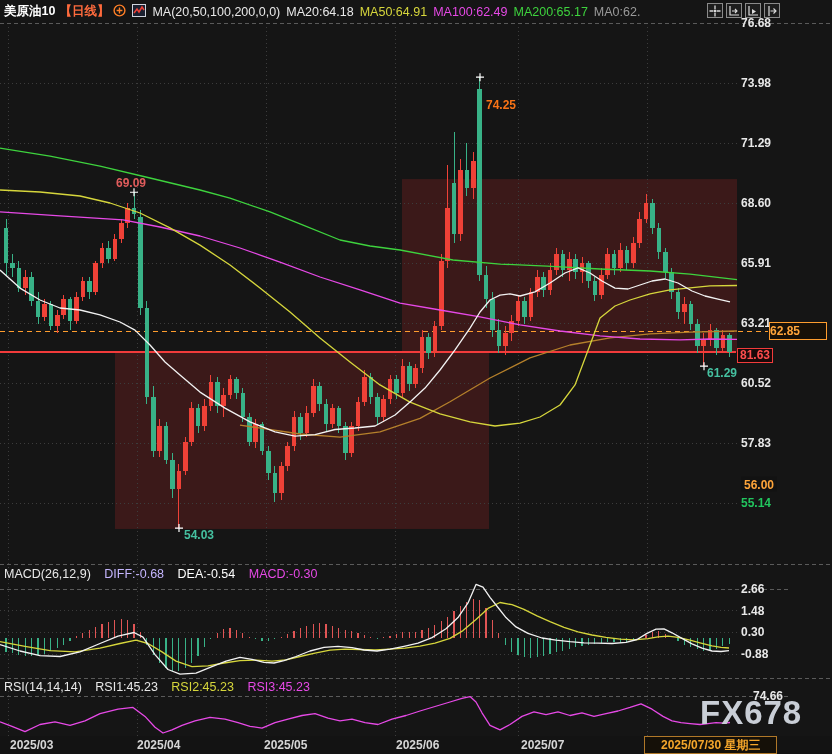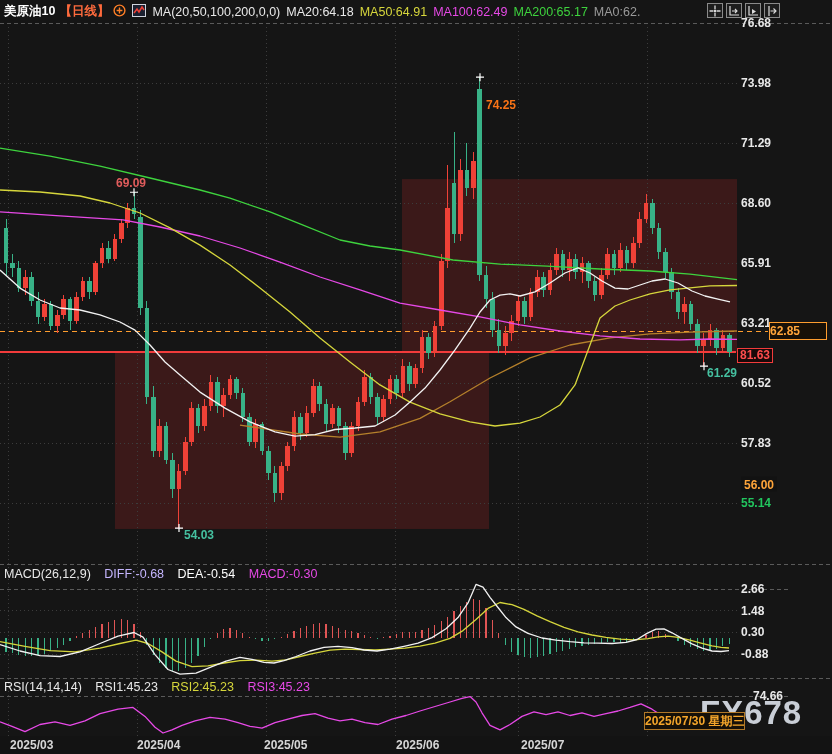--- a/index.html
+++ b/index.html
@@ -15,21 +15,21 @@
   #toolbar span{margin-right:6px;white-space:nowrap;}
   .tool-btn{width:16px;height:15px;border:1px solid #8a8a8a;background:#1d1d1d;margin-left:3px;
             display:flex;align-items:center;justify-content:center;box-sizing:border-box;}
   #top-icons{position:absolute;right:52px;top:3px;display:flex;}
   #indicator-macd,#indicator-rsi{position:absolute;left:4px;font:400 12.5px "Liberation Sans",sans-serif;}
   #indicator-macd span,#indicator-rsi span{margin-right:10px;}
   #watermark{position:absolute;left:700px;top:694px;font:700 33px "Liberation Sans",sans-serif;
              color:#c9ced6;letter-spacing:1px;}
   .px-box{position:absolute;box-sizing:border-box;font:700 12px "Liberation Sans",sans-serif;
           display:flex;align-items:center;}
-  #date-box{position:absolute;left:644px;top:712px;height:16px;padding:0 0;border:1px solid #b07а28;
+  #date-box{position:absolute;left:644px;top:736px;height:16px;padding:0 16px;border:1px solid #b07а28;
             border:1px solid #b07828;background:#151008;color:#f5a62b;font:700 12px "Liberation Sans",sans-serif;
             display:flex;align-items:center;}
   #bottom-row{position:absolute;left:0;top:736px;width:832px;height:18px;background:#131313;}
 </style>
 </head>
 <body>
 
 <div id="app">
 
   <svg id="plot" width="832" height="754">

